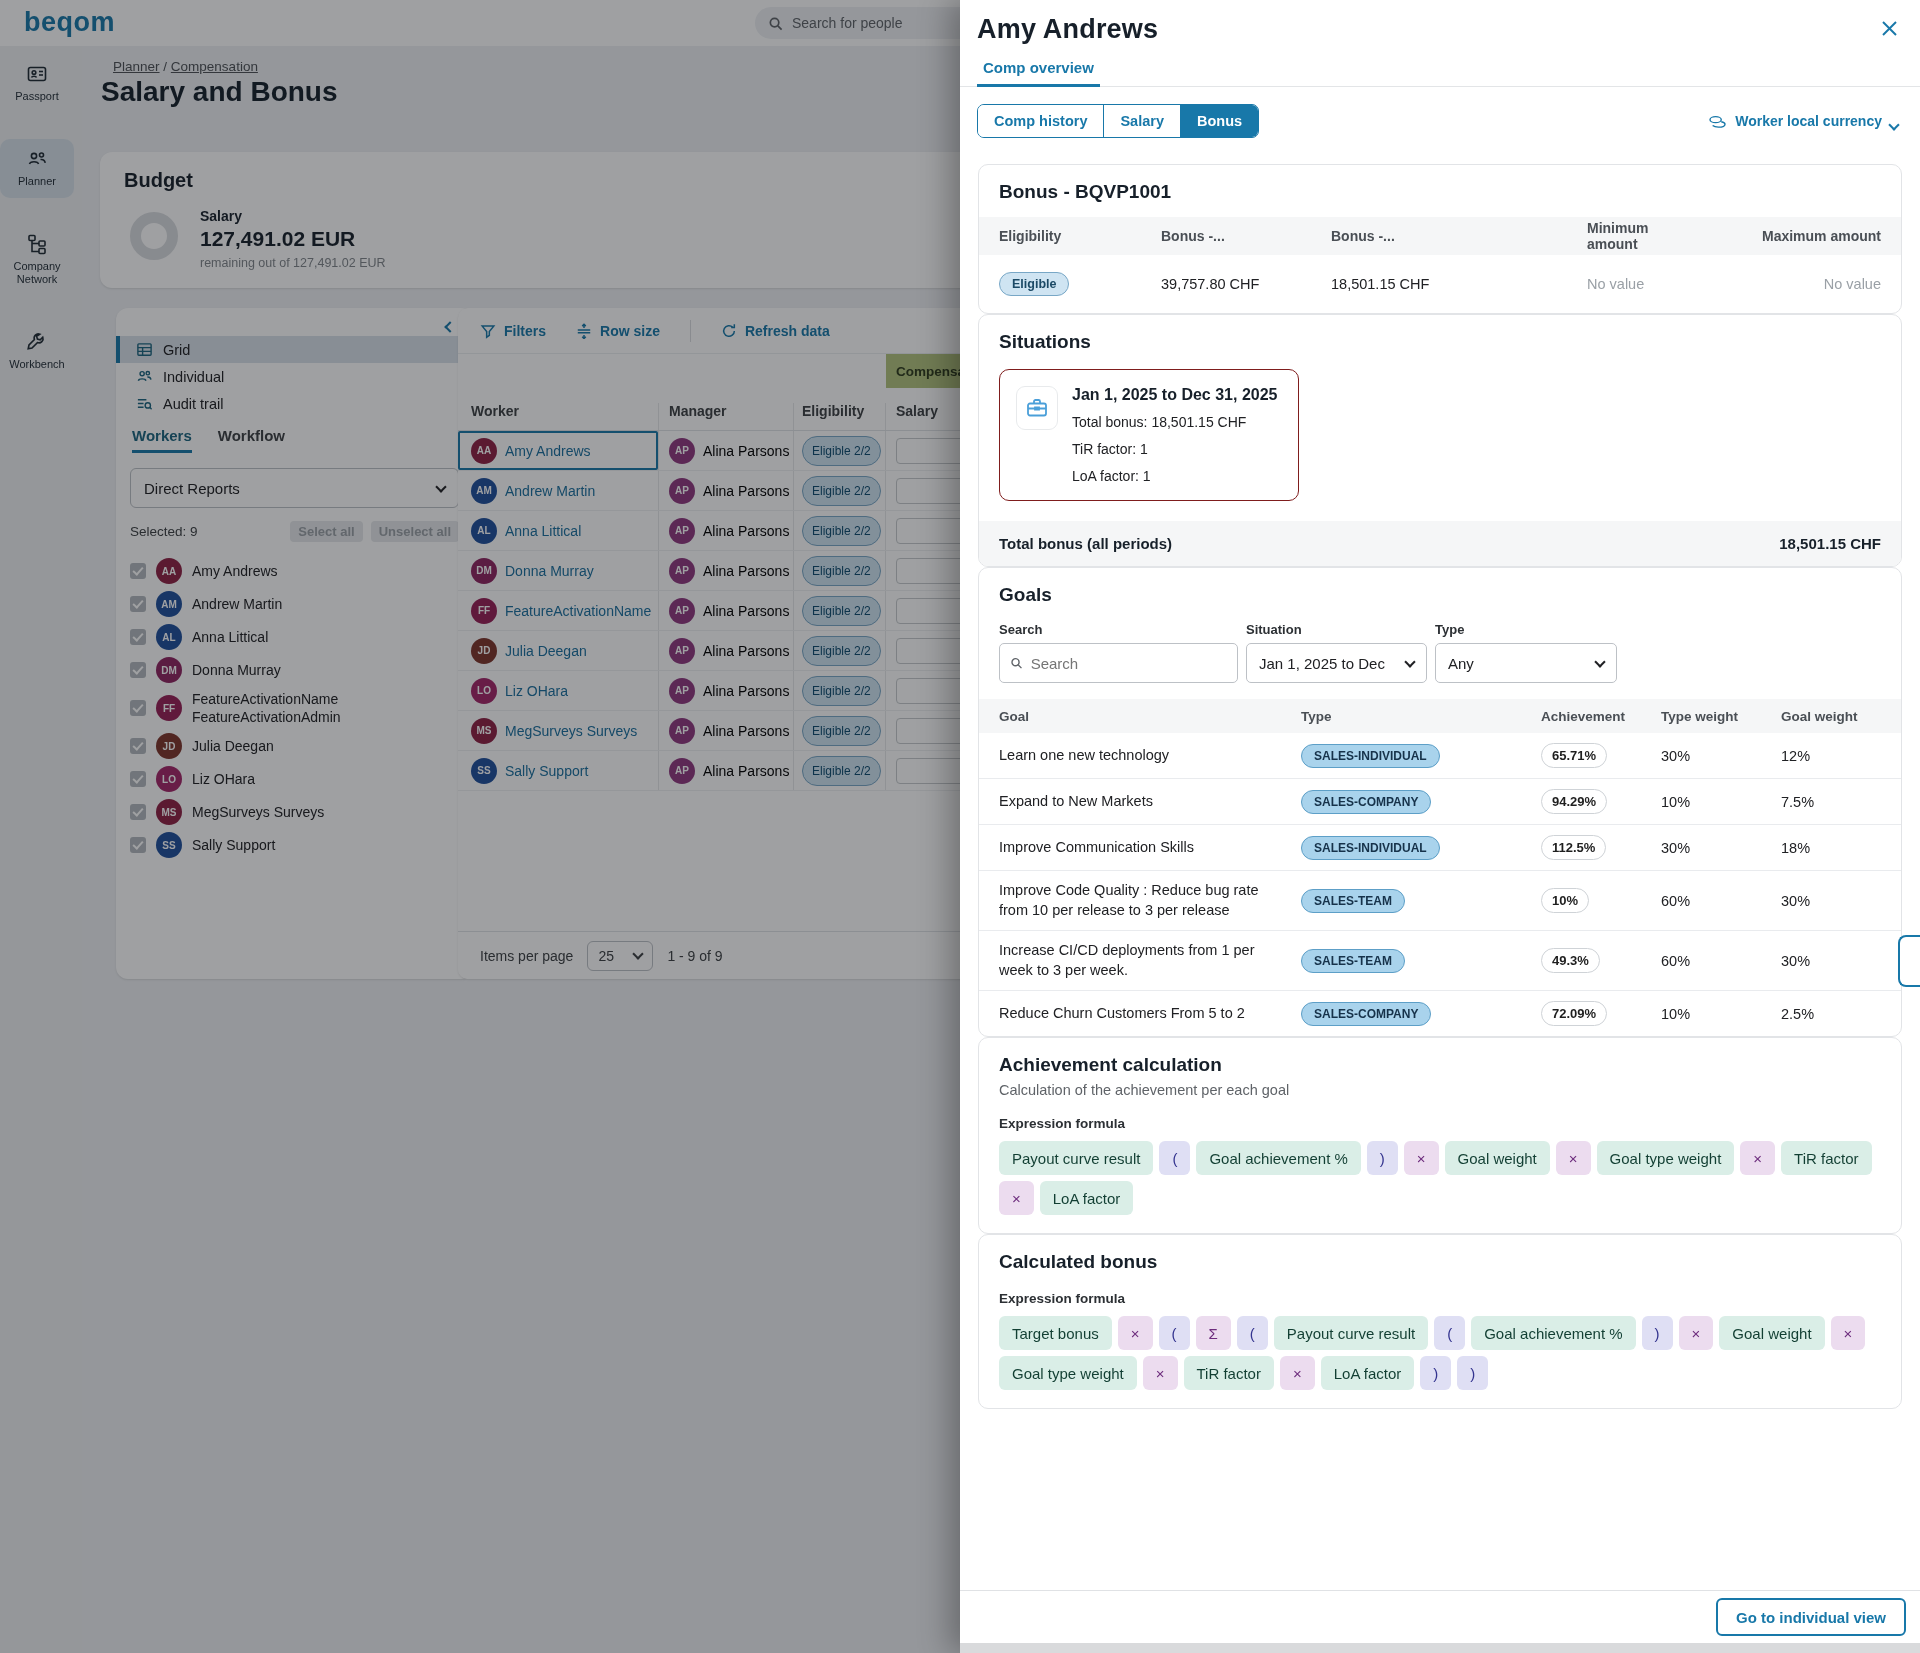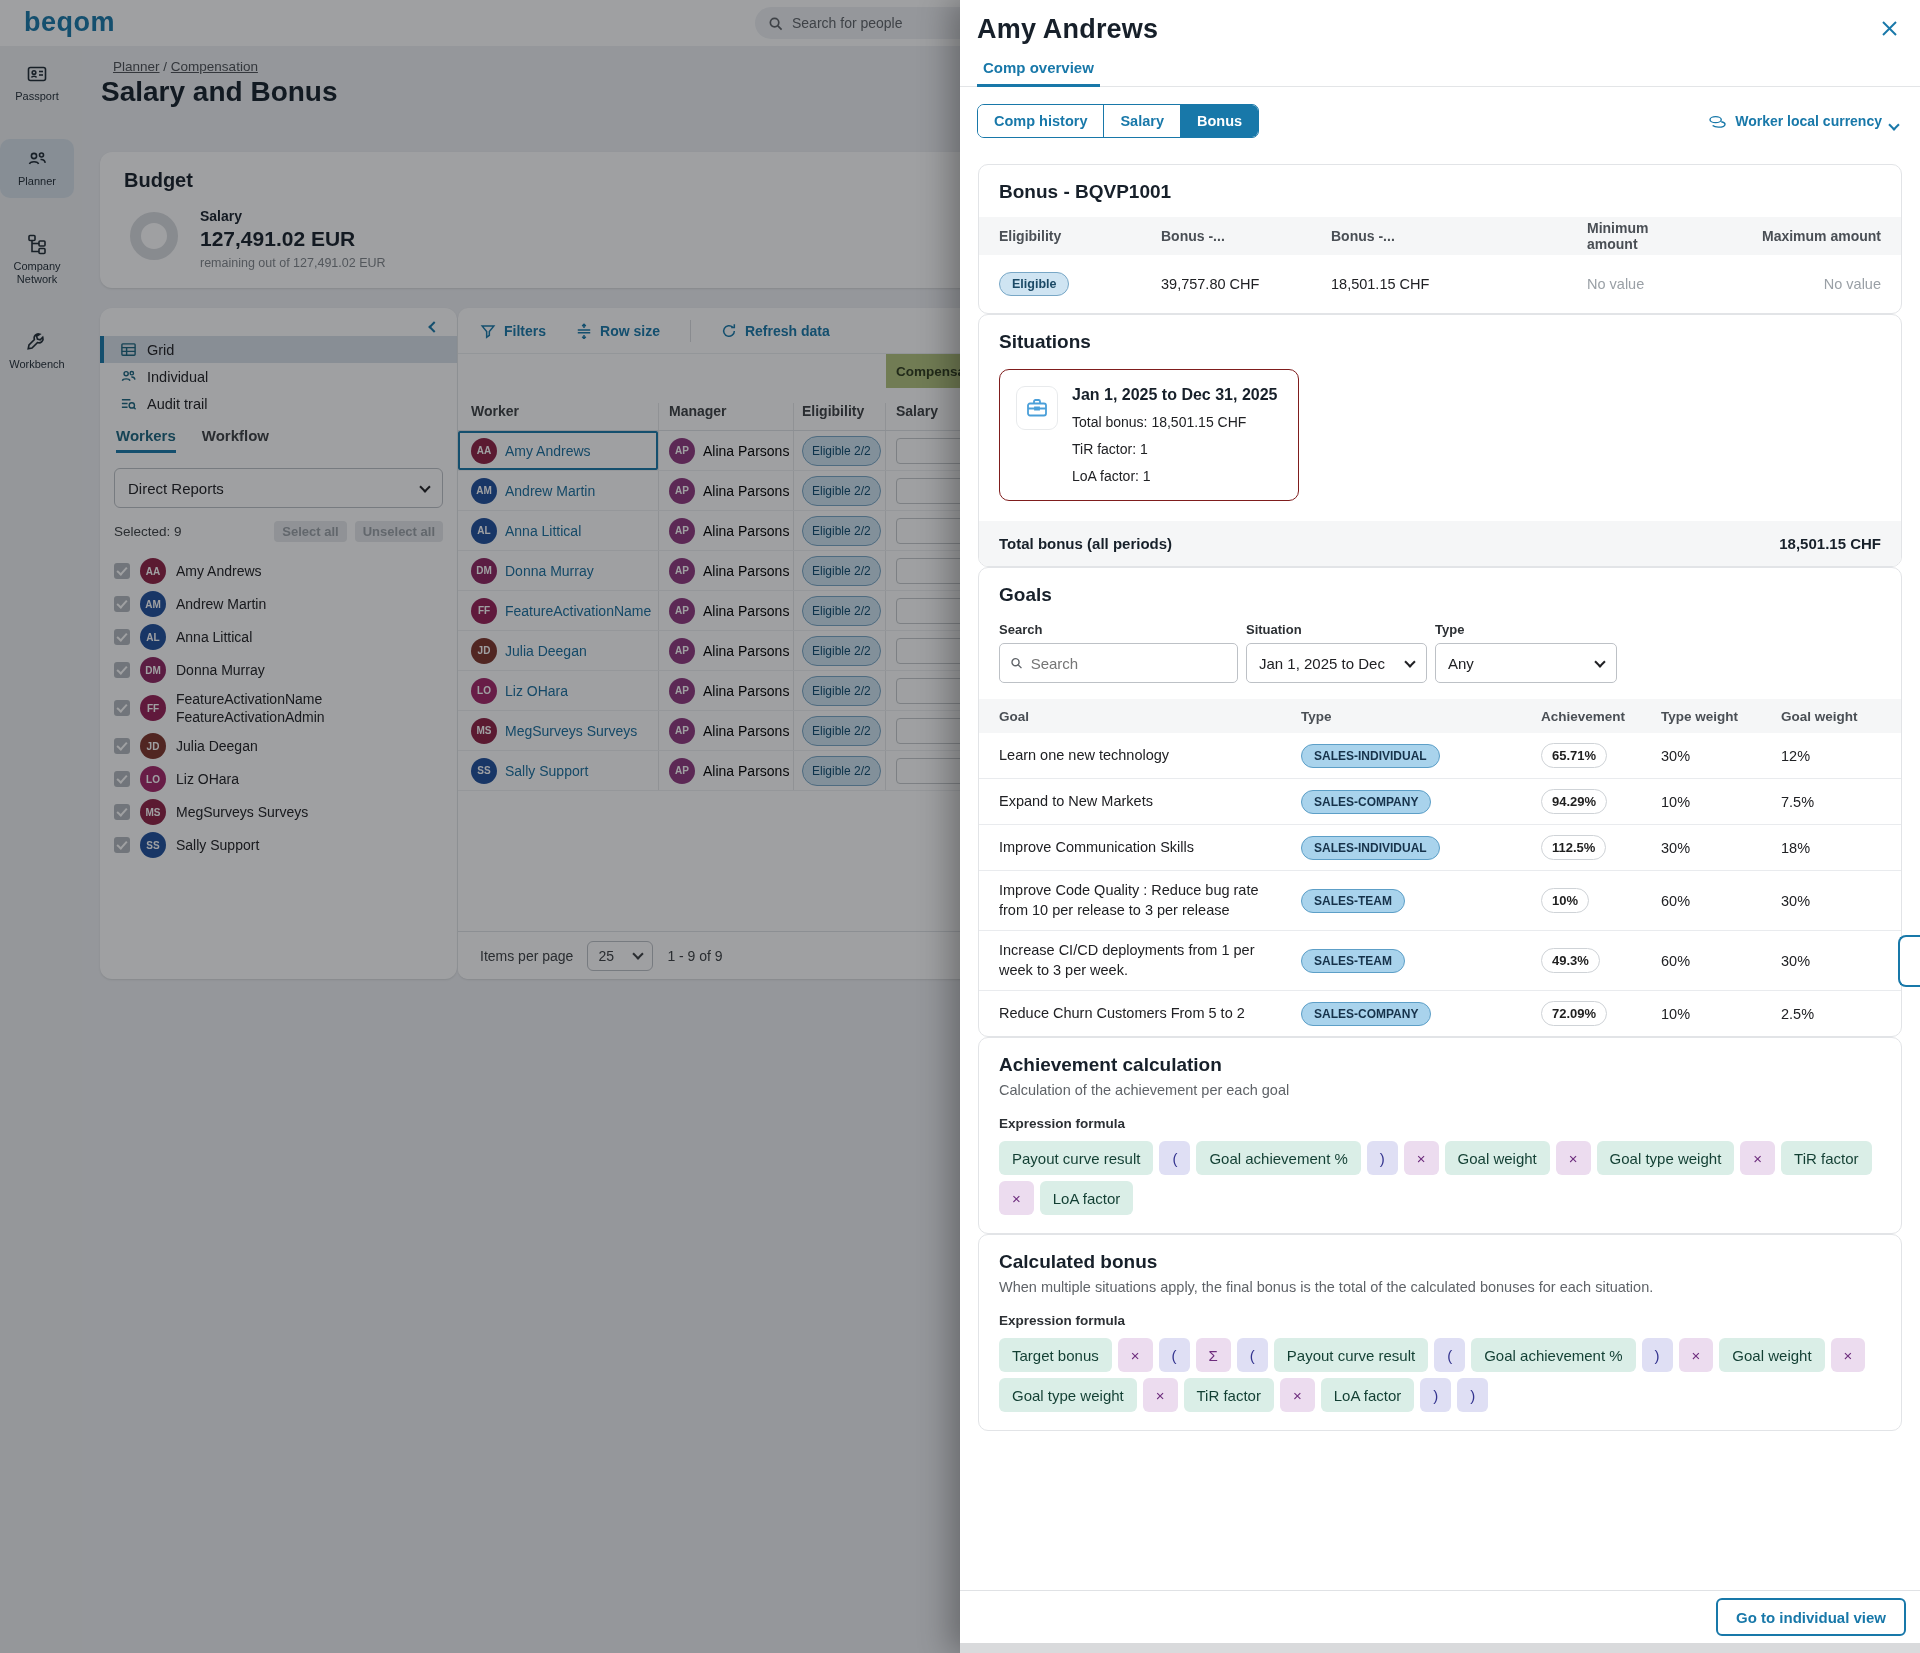--- a/index.html
+++ b/index.html
@@ -20,21 +20,21 @@
   .breadcrumb a{color:#4d5156;text-decoration:underline;cursor:pointer}
   .page-title{position:absolute;left:19px;top:30px;font-size:28px;font-weight:bold;color:#15202b}
   .card{background:#fff;border-radius:12px;box-shadow:0 1px 2px rgba(0,0,0,.10);position:absolute}
   .budget{left:18px;top:106px;width:1770px;height:136px}
   .budget-h{position:absolute;left:24px;top:17px;font-size:20px;font-weight:bold;color:#17202a}
   .donut{position:absolute;left:30px;top:60px;width:48px;height:48px;border:11px solid #d9dcdf;border-radius:50%}
   .bsal-label{position:absolute;left:100px;top:56px;font-size:14px;font-weight:bold;color:#17202a}
   .bsal-value{position:absolute;left:100px;top:75px;font-size:21px;font-weight:bold;color:#17202a}
   .bsal-note{position:absolute;left:100px;top:104px;font-size:12.5px;color:#80868b}
   
-  .lpanel{left:18px;top:262px;width:357px;height:671px;overflow:hidden}
+  .lpanel{left:34px;top:262px;width:357px;height:671px;overflow:hidden}
   .collapse{position:absolute;right:12px;top:8px;color:#1878a9;width:22px;height:22px;display:flex;align-items:center;justify-content:center;cursor:pointer}
   .views{margin-top:28px}
   .view{display:flex;align-items:center;gap:10px;height:27px;padding:0 16px;font-size:14.5px;color:#202124;border-left:4px solid transparent;cursor:pointer}
   .view.active{background:#d9e1e9;border-left-color:#1878a9}
   .view svg{flex:0 0 auto}
   .ltabs{display:flex;gap:26px;padding:10px 16px 0;font-size:15px;font-weight:bold;color:#3c4043}
   .ltab{padding-bottom:6px;border-bottom:3px solid transparent;cursor:pointer}
   .ltab.active{color:#1b657f;border-bottom-color:#1878a9}
   .scope{margin:15px 14px 0;height:40px;border:1px solid #bdc1c6;border-radius:6px;display:flex;align-items:center;justify-content:space-between;padding:0 13px;font-size:15px;color:#202124;cursor:pointer}
   .selrow{margin:13px 14px 16px;display:flex;align-items:center;font-size:13.5px;color:#3c4043;gap:8px}
@@ -677,21 +677,20 @@
           <span class="chip operand">Goal type weight</span>
           <span class="chip op">×</span>
           <span class="chip operand">TiR factor</span>
           <span class="chip op">×</span>
           <span class="chip operand">LoA factor</span>
         </div>
       </div>
 
       <div class="dcard">
         <div class="dcard-title">Calculated bonus</div>
-        <div class="fsub">When multiple situations apply, the final bonus is the total of the calculated bonuses for each situation.</div>
         <div class="flabel">Expression formula</div>
         <div class="chips">
           <span class="chip operand">Target bonus</span>
           <span class="chip op">×</span>
           <span class="chip paren">(</span>
           <span class="chip op">Σ</span>
           <span class="chip paren">(</span>
           <span class="chip operand">Payout curve result</span>
           <span class="chip paren">(</span>
           <span class="chip operand">Goal achievement %</span>

